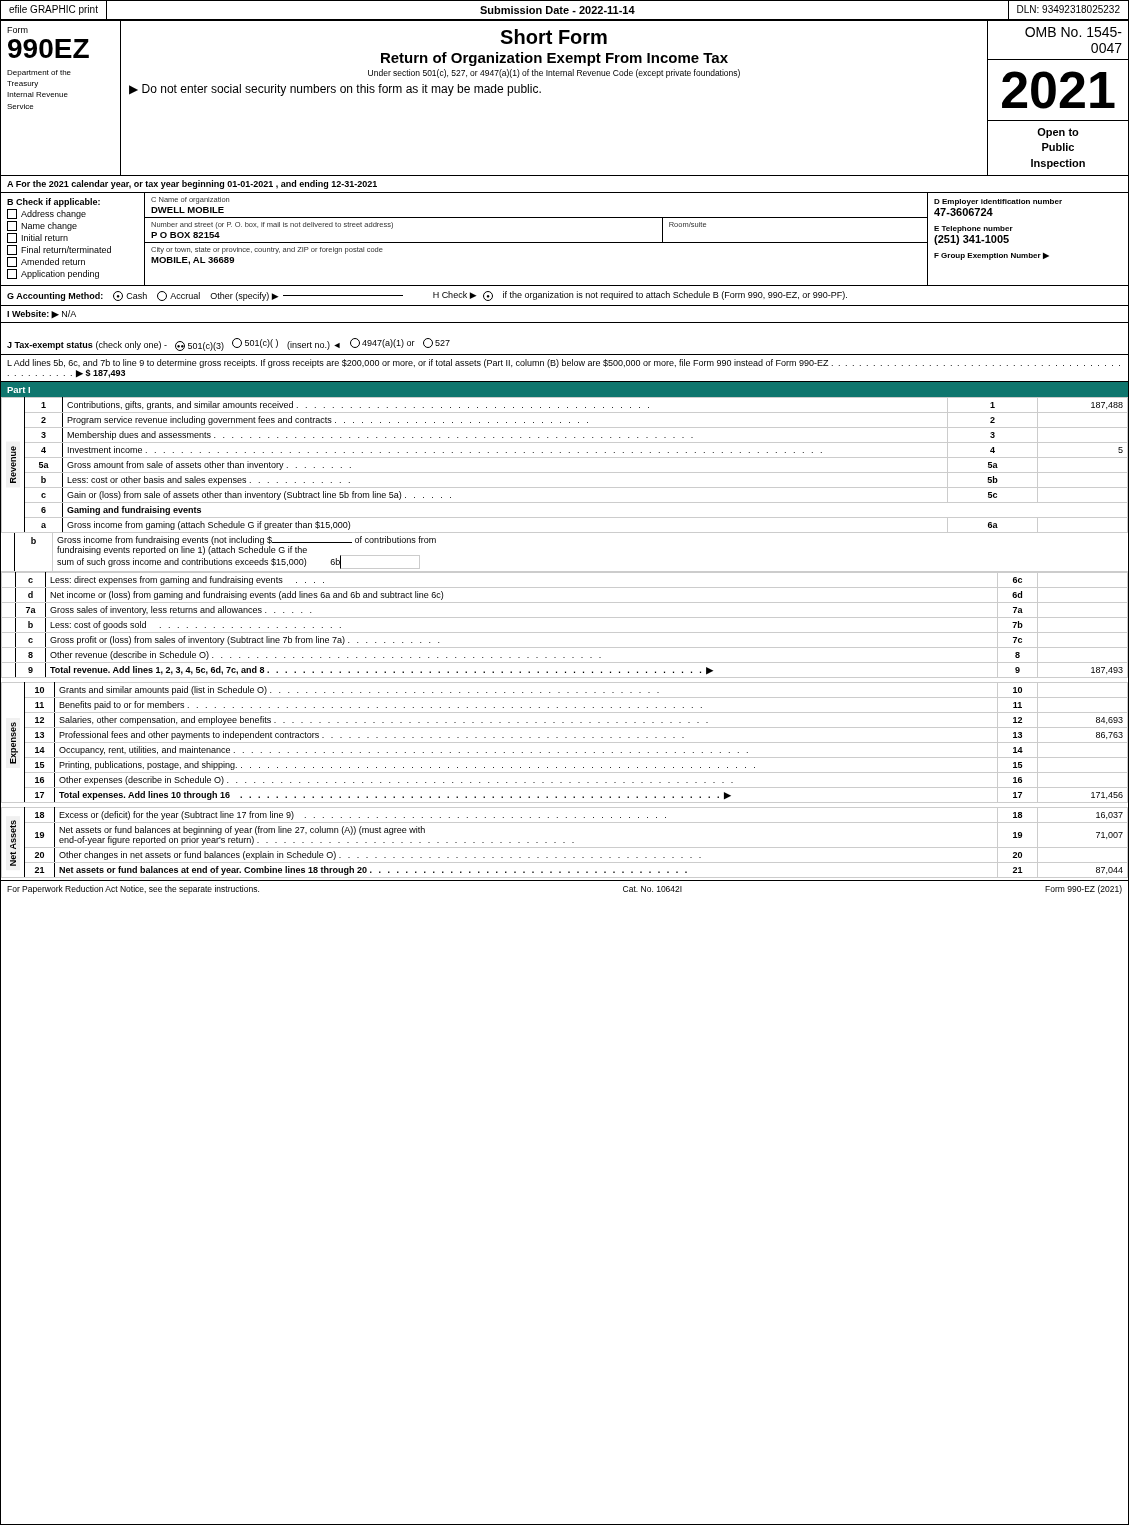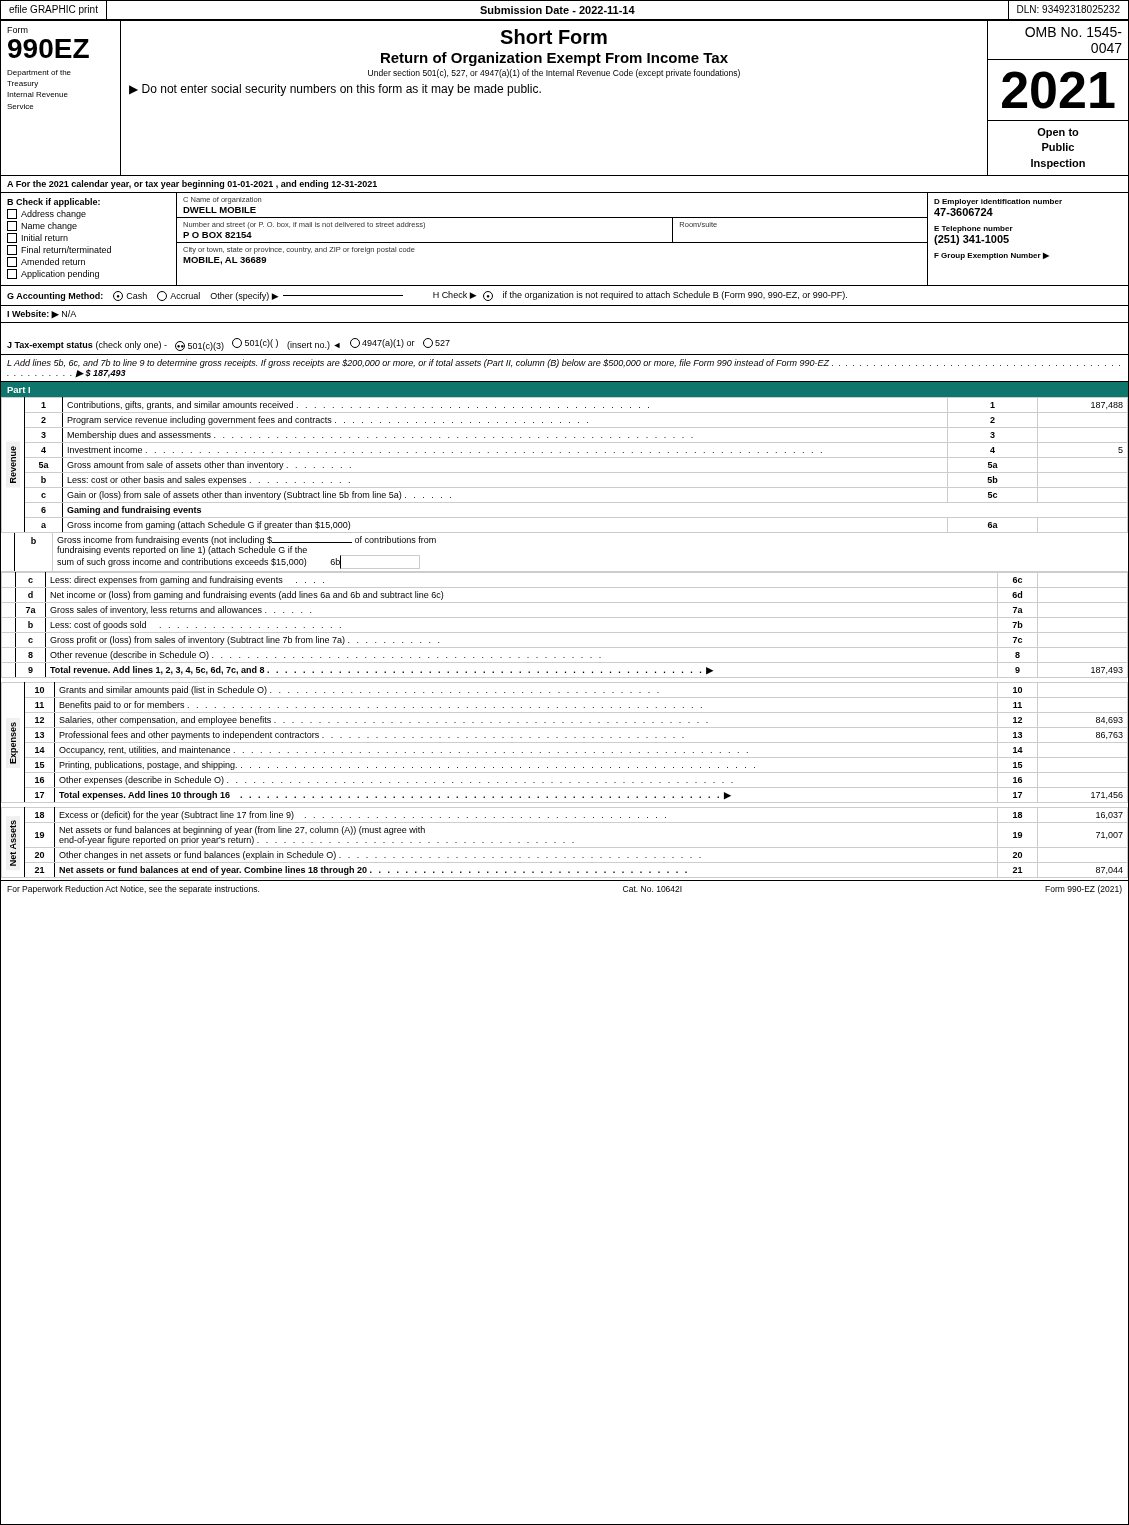--- a/index.html
+++ b/index.html
@@ -128,21 +128,21 @@
       padding: 3px 6px;
       font-size: 9px;
       font-weight: bold;
     }
     
     .org-info-section {
       display: flex;
       border-bottom: 1px solid #000;
     }
     .left-checks {
-      width: 176px;
+      width: 144px;
       border-right: 1px solid #000;
       padding: 4px 6px;
       font-size: 9px;
     }
     .check-label {
       font-weight: bold;
       font-size: 9px;
       margin-bottom: 2px;
     }
     .check-item {
@@ -257,21 +257,20 @@
     .form-org-row {
       border-bottom: 1px solid #000;
       padding: 3px 6px;
       font-size: 9px;
     }
     
     .add-lines-row {
       border-bottom: 1px solid #000;
       padding: 3px 6px;
       font-size: 9px;
-      font-style: italic;
     }
     
     .part-header {
       background: #0f766e;
       color: #fff;
       padding: 2px 6px;
       font-size: 9.5px;
       font-weight: bold;
       display: flex;
     }

